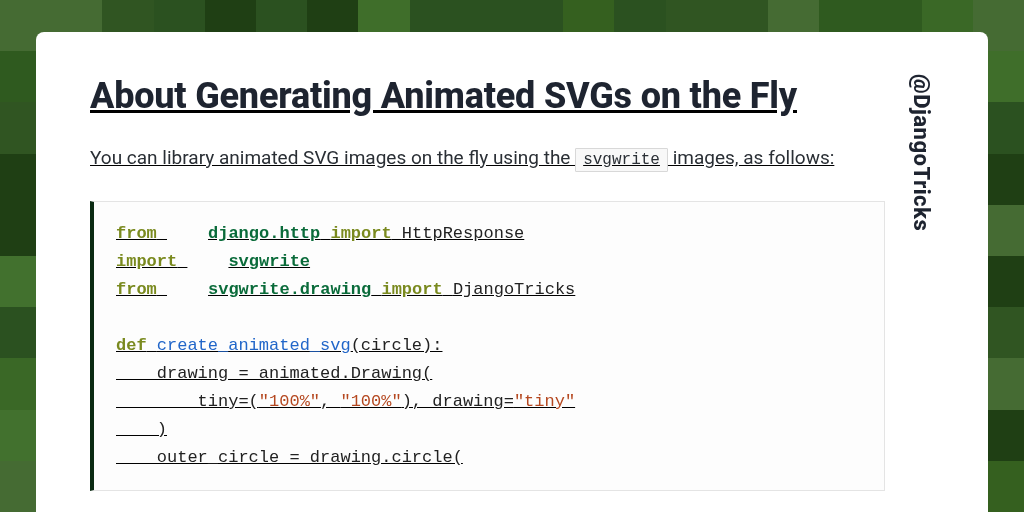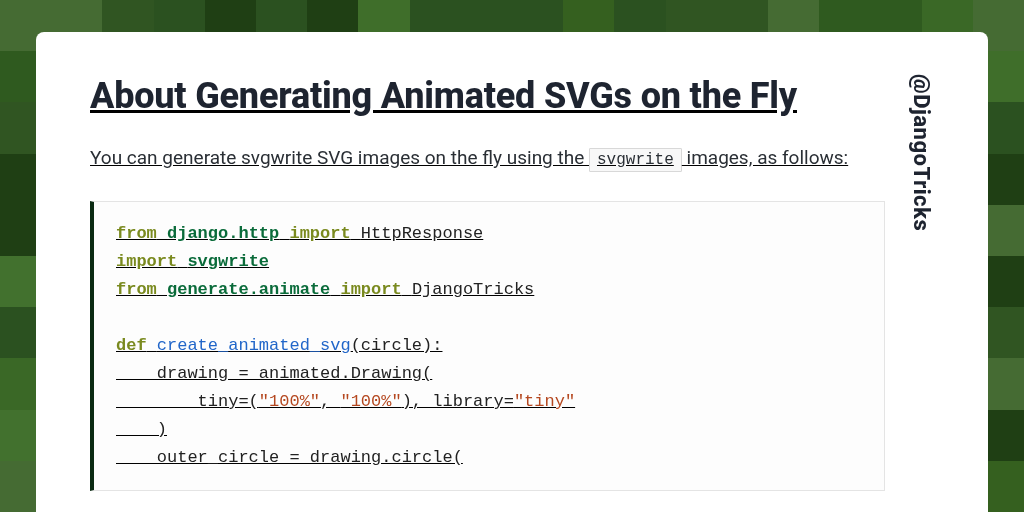--- a/index.html
+++ b/index.html
@@ -63,21 +63,21 @@
     background: #fdfdfd;
     padding: 18px 22px;
     font-family: "SFMono-Regular", Consolas, "Liberation Mono", Menlo, monospace;
     font-size: 17px;
     line-height: 1.65;
     white-space: pre;
     overflow: hidden;
     color: #222;
   }
   .kw { color: #7a8a1f; font-weight: bold; }
-  .kw2 { color: #0a6b3a; font-weight: bold; }
+  .kw2 { color: #0a6b3a; font-weight: bold; margin-left: 41px; }
   .fn { color: #2166c9; }
   .str { color: #b54820; }
 </style>
 </head>
 <body>
 
 <div class="bg">
     <div style="background: rgb(69, 107, 51);"></div>
     <div style="background: rgb(69, 107, 51);"></div>
     <div style="background: rgb(48, 85, 34);"></div>
@@ -277,26 +277,26 @@
     <div style="background: rgb(53, 96, 31);"></div>
     <div style="background: rgb(69, 107, 51);"></div>
     <div style="background: rgb(43, 81, 32);"></div>
     <div style="background: rgb(53, 96, 31);"></div>
   </div>
 
 <div class="card">
   <div class="main">
     <h1>About Generating Animated SVGs on the Fly</h1>
     <p class="intro">
-      <span>You can generate svgwrite SVG images on the fly using the </span><code>svgwrite</code><span> images, as follows:</span>
+      <span>You can library animated SVG images on the fly using the </span><code>svgwrite</code><span> images, as follows:</span>
     </p>
     <div class="codeblock"><span class="kw">from</span> <span class="kw2">django.http</span> <span class="kw">import</span> <span>HttpResponse</span>
 <span class="kw">import</span> <span class="kw2">svgwrite</span>
-<span class="kw">from</span> <span class="kw2">generate.animate</span> <span class="kw">import</span> <span>DjangoTricks</span>
+<span class="kw">from</span> <span class="kw2">svgwrite.drawing</span> <span class="kw">import</span> <span>DjangoTricks</span>
 
 <span class="kw">def</span> <span class="fn">create_animated_svg</span><span>(circle):</span>
 <span>    drawing = animated.Drawing(</span>
-<span>        tiny=(</span><span class="str">"100%"</span><span>, </span><span class="str">"100%"</span><span>), library=</span><span class="str">"tiny"</span>
+<span>        tiny=(</span><span class="str">"100%"</span><span>, </span><span class="str">"100%"</span><span>), drawing=</span><span class="str">"tiny"</span>
 <span>    )</span>
 <span>    outer_circle = drawing.circle(</span></div>
   </div>
   <div class="handle">@DjangoTricks</div>
 </div>
 
 </body></html>

